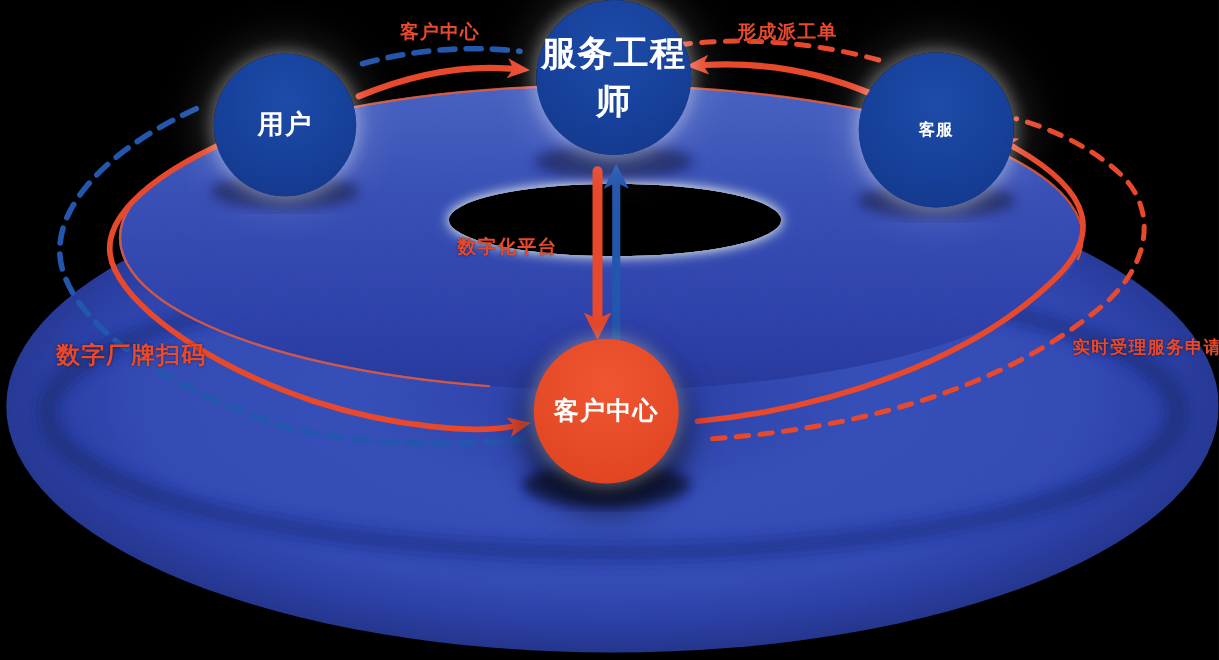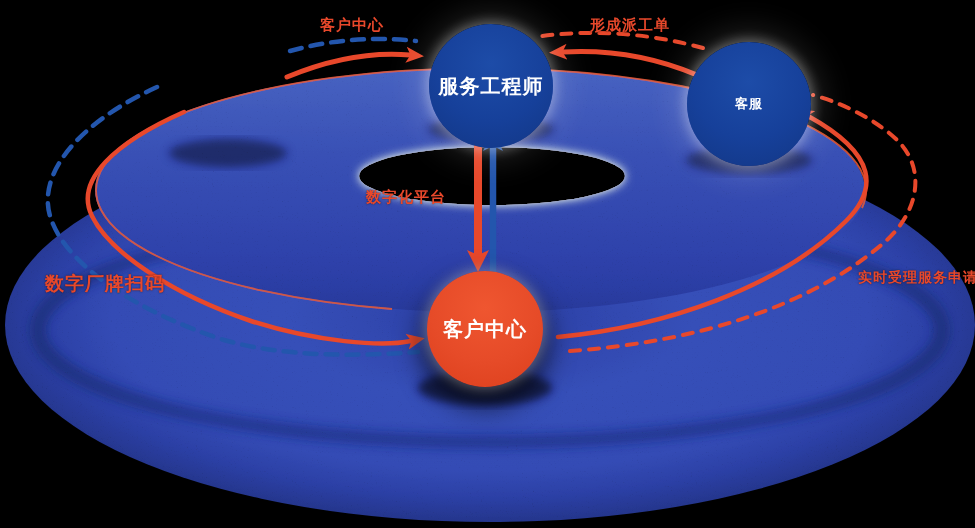--- a/index.html
+++ b/index.html
@@ -12,21 +12,21 @@
     position:absolute;border-radius:50%;display:flex;align-items:center;justify-content:center;
     text-align:center;color:#fff;font-weight:bold;letter-spacing:1px;line-height:1.35;
     box-shadow:0 0 12px 3px rgba(255,255,255,.32), 0 0 32px 12px rgba(255,255,255,.13);
   }
   .node.blue{background:radial-gradient(circle at 50% 32%, #1d4ca8 0%, #16409a 55%, #123684 100%);}
   .node.orange{
     background:radial-gradient(circle at 50% 32%, #ef5630 0%, #e64b28 55%, #dc3f1c 100%);
     box-shadow:0 0 12px 3px rgba(255,255,255,.30), 0 14px 26px 6px rgba(0,0,0,.65);
   }
   .node-user{left:171px;top:43px;width:114px;height:114px;font-size:21px;}
-  .node-engineer{left:429px;top:24px;width:124px;height:124px;font-size:20px;}
+  .node-engineer{left:429px;top:0;width:124px;height:124px;font-size:28px;}
   .node-platform{left:687px;top:42px;width:124px;height:124px;font-size:13px;}
   .node-center{left:427px;top:271px;width:116px;height:116px;font-size:20px;justify-content:center;}
   .flow-label{
     position:absolute;color:#e8482b;font-weight:bold;font-size:15px;letter-spacing:1px;
     white-space:nowrap;text-shadow:0 0 2px rgba(0,0,0,.6);
   }
   .lbl-user-review{left:320px;top:16px;}
   .lbl-dispatch{left:590px;top:16px;}
   .lbl-feedback{left:366px;top:188px;}
   .lbl-scan{left:45px;top:271px;font-size:19px;}
@@ -102,20 +102,23 @@
       <path d="M 287 77 Q 352 50 410 55" stroke="#e8482b" stroke-width="5" marker-end="url(#ahO)"></path>
 
       <path d="M 703 48 Q 622 26 542 36" stroke="#e8482b" stroke-width="4" stroke-dasharray="10 9"></path>
       <path d="M 697 75 Q 633 48 563 52" stroke="#e8482b" stroke-width="5" marker-end="url(#ahO)"></path>
 
       <path d="M 478 137 L 478 254" stroke="#e8482b" stroke-width="8" marker-end="url(#ahOBig)"></path>
       <path d="M 493 276 L 493 147" stroke="#2356ad" stroke-width="6.5" marker-end="url(#ahBBig)"></path>
     </g>
   </svg>
 
+  <div class="node blue node-user">
+    <span>用户</span>
+  </div>
   <div class="node blue node-engineer">
     <span>服务工程师</span>
   </div>
   <div class="node blue node-platform">
     <span>
       <span>客服</span><br>
     </span>
   </div>
   <div class="node orange node-center">
     <span>客户中心</span>

